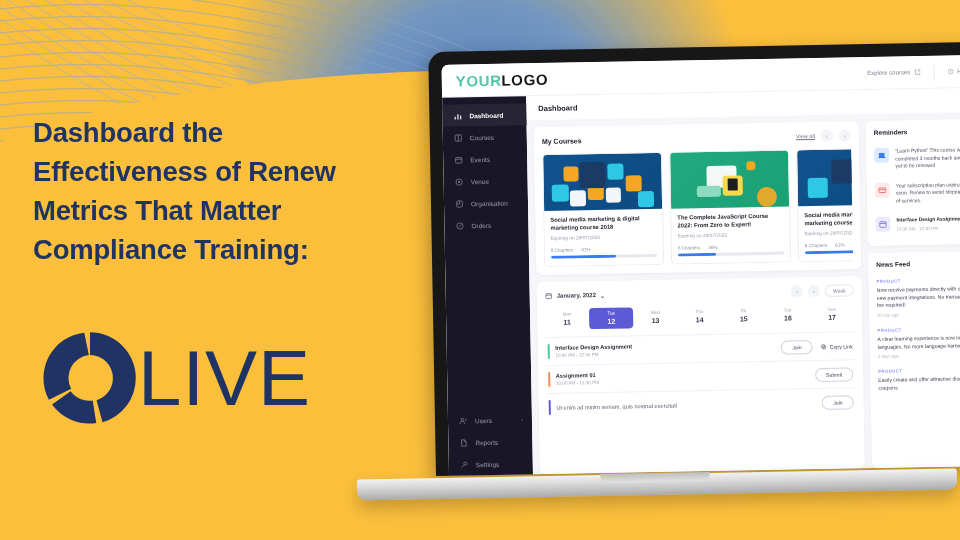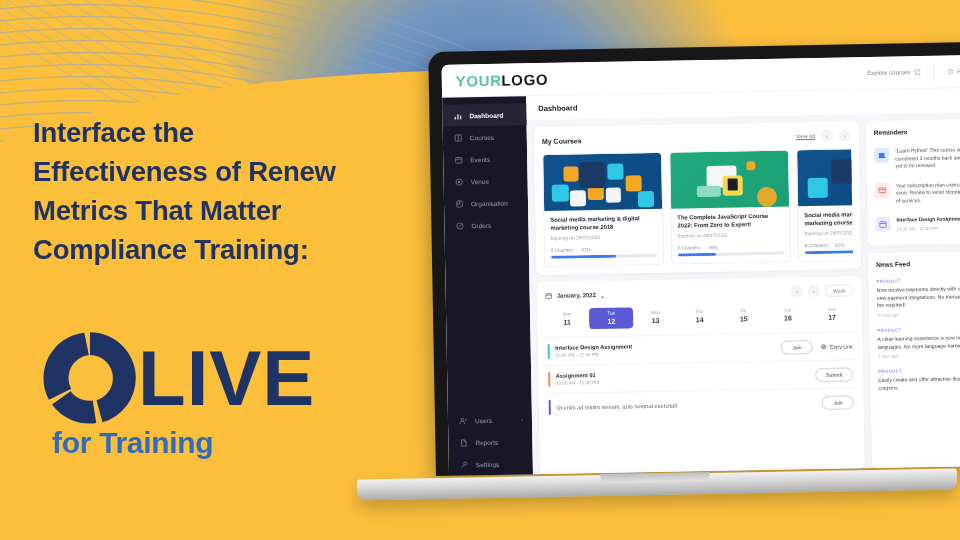--- a/index.html
+++ b/index.html
@@ -34,21 +34,21 @@
     letter-spacing: -0.2px;
     z-index: 6;
   }
   .headline div { white-space: nowrap; }
 
   
   .logo-block { position: absolute; left: 38px; top: 326px; z-index: 6; }
   .logo-row { display: flex; align-items: center; }
   .logo-mark { width: 104px; height: 104px; flex: 0 0 104px; }
   .logo-word {
-    font-size: 78px; font-weight: bold; color: #1F3464;
+    font-size: 78px; font-weight: normal; color: #1F3464;
     letter-spacing: 1px; line-height: 104px; margin-left: -4px;
   }
   .logo-sub {
     font-size: 30px; font-weight: bold; color: #2F6BBF;
     margin-top: -4px; margin-left: 14px; letter-spacing: -0.3px;
   }
 
   
   .laptop { position: absolute; left: 332px; top: 52px; width: 640px; height: 470px; z-index: 5; }
   .lid {
@@ -221,39 +221,38 @@
       <path d="M-40 -66 C 120 48 300 158 560 198 S 900 190 1090 128"></path>
       <path d="M-40 -78 C 120 36 300 146 560 186 S 900 178 1090 116"></path>
       <path d="M-40 -90 C 120 24 300 134 560 174 S 900 166 1090 104"></path>
       <path d="M-40 -102 C 120 12 300 122 560 162 S 900 154 1090 92"></path>
     </g>
   </svg>
   <div class="yellow-mask"></div>
 </div>
 
 <div class="headline">
-  <div>Interface the</div>
+  <div>Dashboard the</div>
   <div>Effectiveness of Renew</div>
   <div>Metrics That Matter</div>
   <div>Compliance Training:</div>
 </div>
 
 <div class="logo-block">
   <div class="logo-row">
     <svg class="logo-mark" viewBox="0 0 100 100">
       <g fill="#1F3464">
         <path d="M50 6 A44 44 0 0 1 94 50 L72 50 A22 22 0 0 0 50 28 Z"></path>
         <path d="M94 50 A44 44 0 0 1 62 92.6 L56.3 71.3 A22 22 0 0 0 72 50 Z"></path>
         <path d="M56 93.2 A44 44 0 0 1 13.5 75.5 L31.4 62.8 A22 22 0 0 0 52.6 71.6 Z"></path>
         <path d="M10.5 71 A44 44 0 0 1 44.5 6.4 L48.9 28 A22 22 0 0 0 31.9 60.3 Z"></path>
       </g>
     </svg>
     <div class="logo-word">LIVE</div>
   </div>
-  <div class="logo-sub">for Training</div>
 </div>
 
 <div class="laptop">
   <div class="lid">
     <div class="screen">
 
       <div class="appbar">
         <div class="brand">
           <span class="b1">YOUR</span><span class="b2">LOGO</span>
         </div>

